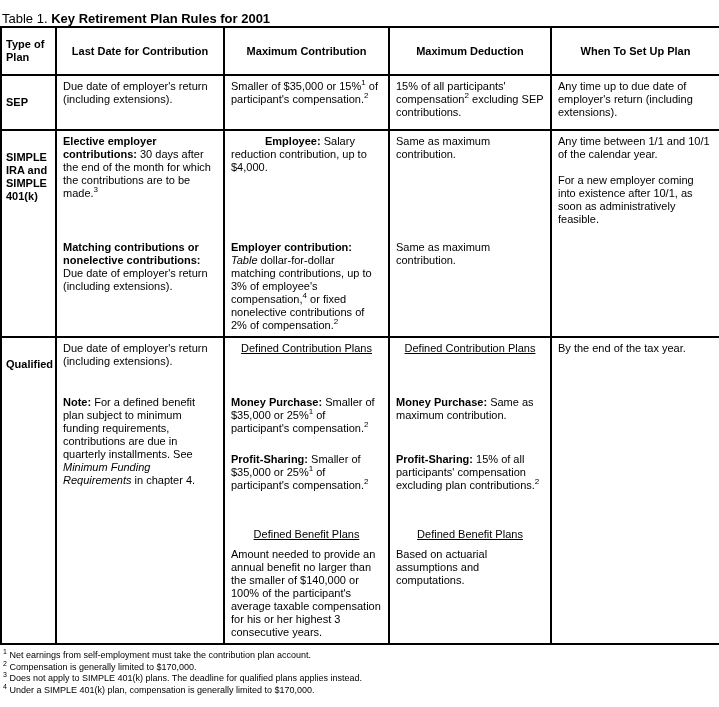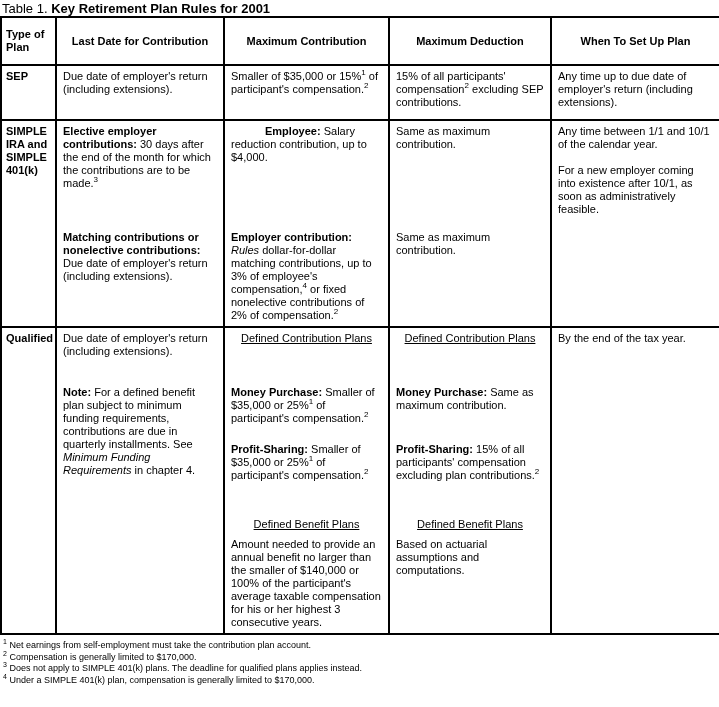--- a/index.html
+++ b/index.html
@@ -8,21 +8,21 @@
     width: 719px;
     height: 707px;
     background: #fff;
     color: #000;
     font-family: "Liberation Sans", sans-serif;
     overflow: hidden;
   }
   .doc-title {
     font-size: 13px;
     line-height: 15px;
-    padding: 1px 0 0 2px;
+    padding: 11px 0 0 2px;
     height: 15px;
     white-space: nowrap;
     border-radius: 8px;
   }
   .doc-title .main { font-weight: bold; }
   table.plan-table {
     border-collapse: collapse;
     table-layout: fixed;
     width: 719px;
   }
@@ -35,21 +35,21 @@
     overflow: hidden;
     word-wrap: normal;
   }
   .plan-table th {
     vertical-align: middle;
     text-align: center;
     font-weight: bold;
     padding: 2px 4px;
   }
   .plan-table th.left { text-align: left; }
-  .plan-table td.plan-name { font-weight: bold; padding: 4px 4px; }
+  .plan-table td.plan-name { font-weight: bold; padding: 20px 4px; }
   sup { font-size: 8px; line-height: 0; vertical-align: super; }
   .block-a { min-height: 106px; }
   .sec1 { min-height: 54px; }
   .sec2 { min-height: 57px; }
   .sec3 { min-height: 75px; }
   .sec4 { min-height: 20px; }
   .center { text-align: center; }
   .u { text-decoration: underline; }
   .p2 { margin-top: 13px; }
   .footnotes {
@@ -92,21 +92,21 @@
         <td>Any time up to due date of employer's return (including extensions).</td>
       </tr>
       <tr style="height:206px">
         <td class="plan-name">SIMPLE IRA and SIMPLE 401(k)</td>
         <td>
           <div class="block-a"><span style="font-weight: bold;">Elective employer contributions:</span><span> 30 days after the end of the month for which the contributions are to be made.</span><sup>3</sup></div>
           <div><span style="font-weight: bold;">Matching contributions or nonelective contributions:</span><span> Due date of employer's return (including extensions).</span></div>
         </td>
         <td>
           <div class="block-a"><span style="font-weight: bold; padding-left: 34px;">Employee:</span><span> Salary reduction contribution, up to $4,000.</span></div>
-          <div><span style="font-weight: bold;">Employer contribution:</span><br><span style="font-style: italic;">Rules</span><span> dollar-for-dollar matching contributions, up to 3% of employee's compensation,</span><sup>4</sup><span> or fixed nonelective contributions of 2% of compensation.</span><sup>2</sup></div>
+          <div><span style="font-weight: bold;">Employer contribution:</span><br><span style="font-style: italic;">Table</span><span> dollar-for-dollar matching contributions, up to 3% of employee's compensation,</span><sup>4</sup><span> or fixed nonelective contributions of 2% of compensation.</span><sup>2</sup></div>
         </td>
         <td>
           <div class="block-a">Same as maximum contribution.</div>
           <div>Same as maximum contribution.</div>
         </td>
         <td>
           <div>Any time between 1/1 and 10/1 of the calendar year.</div>
           <div class="p2">For a new employer coming into existence after 10/1, as soon as administratively feasible.</div>
         </td>
       </tr>

